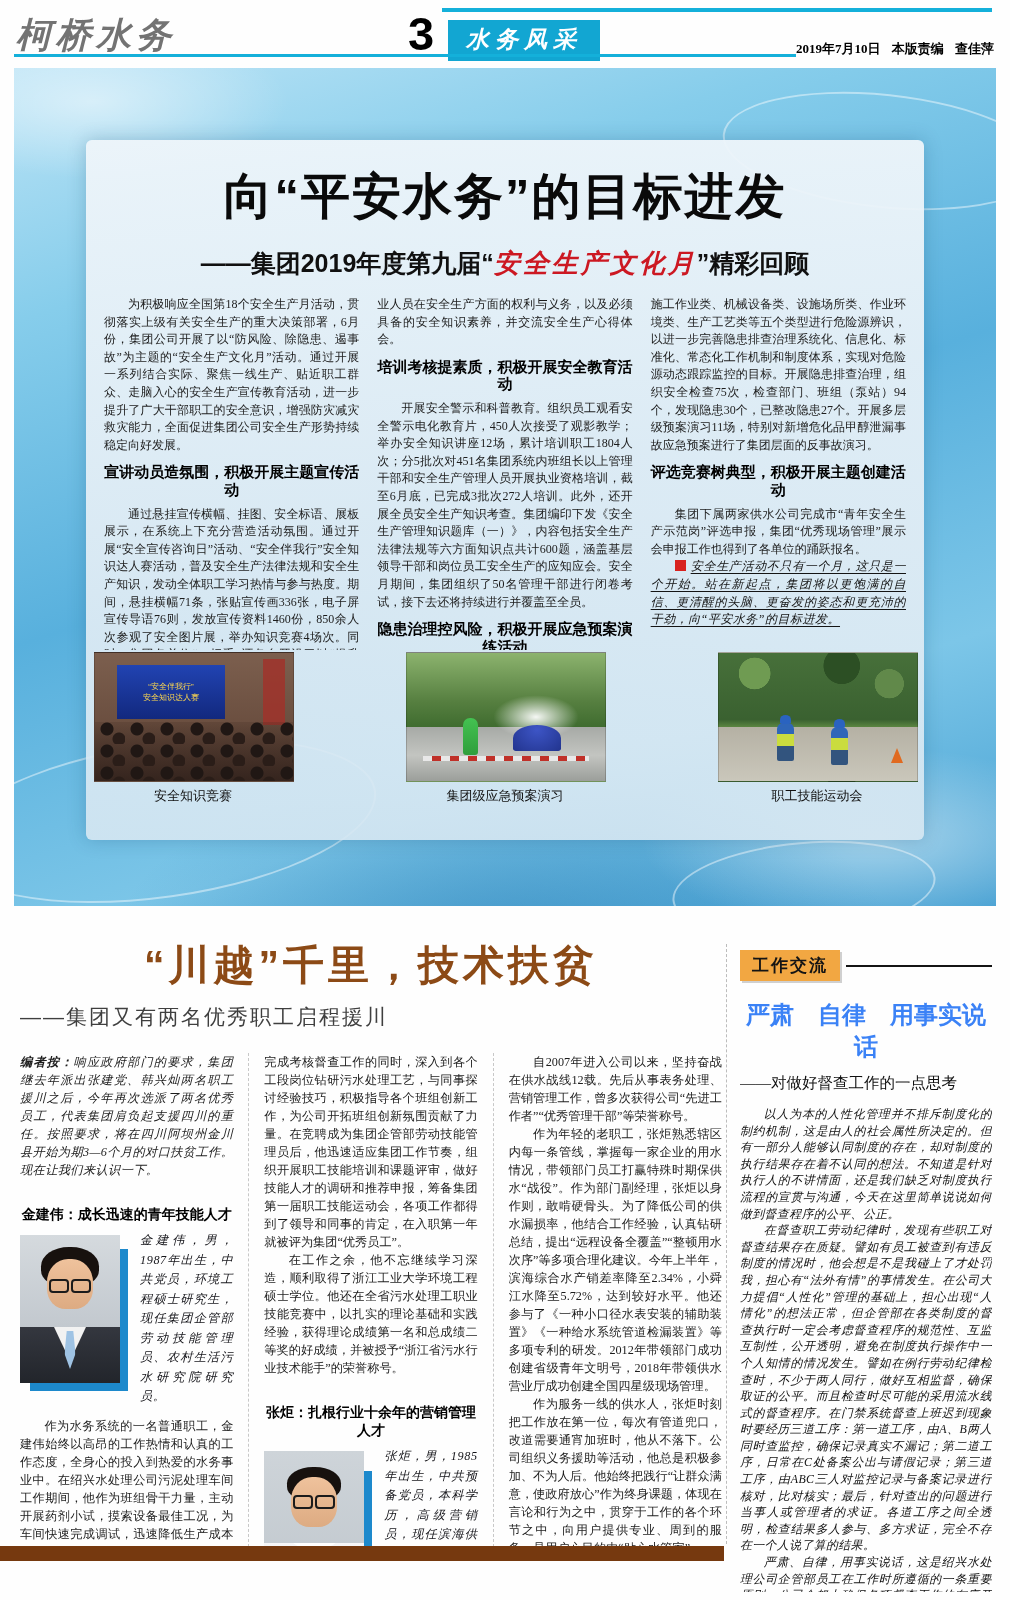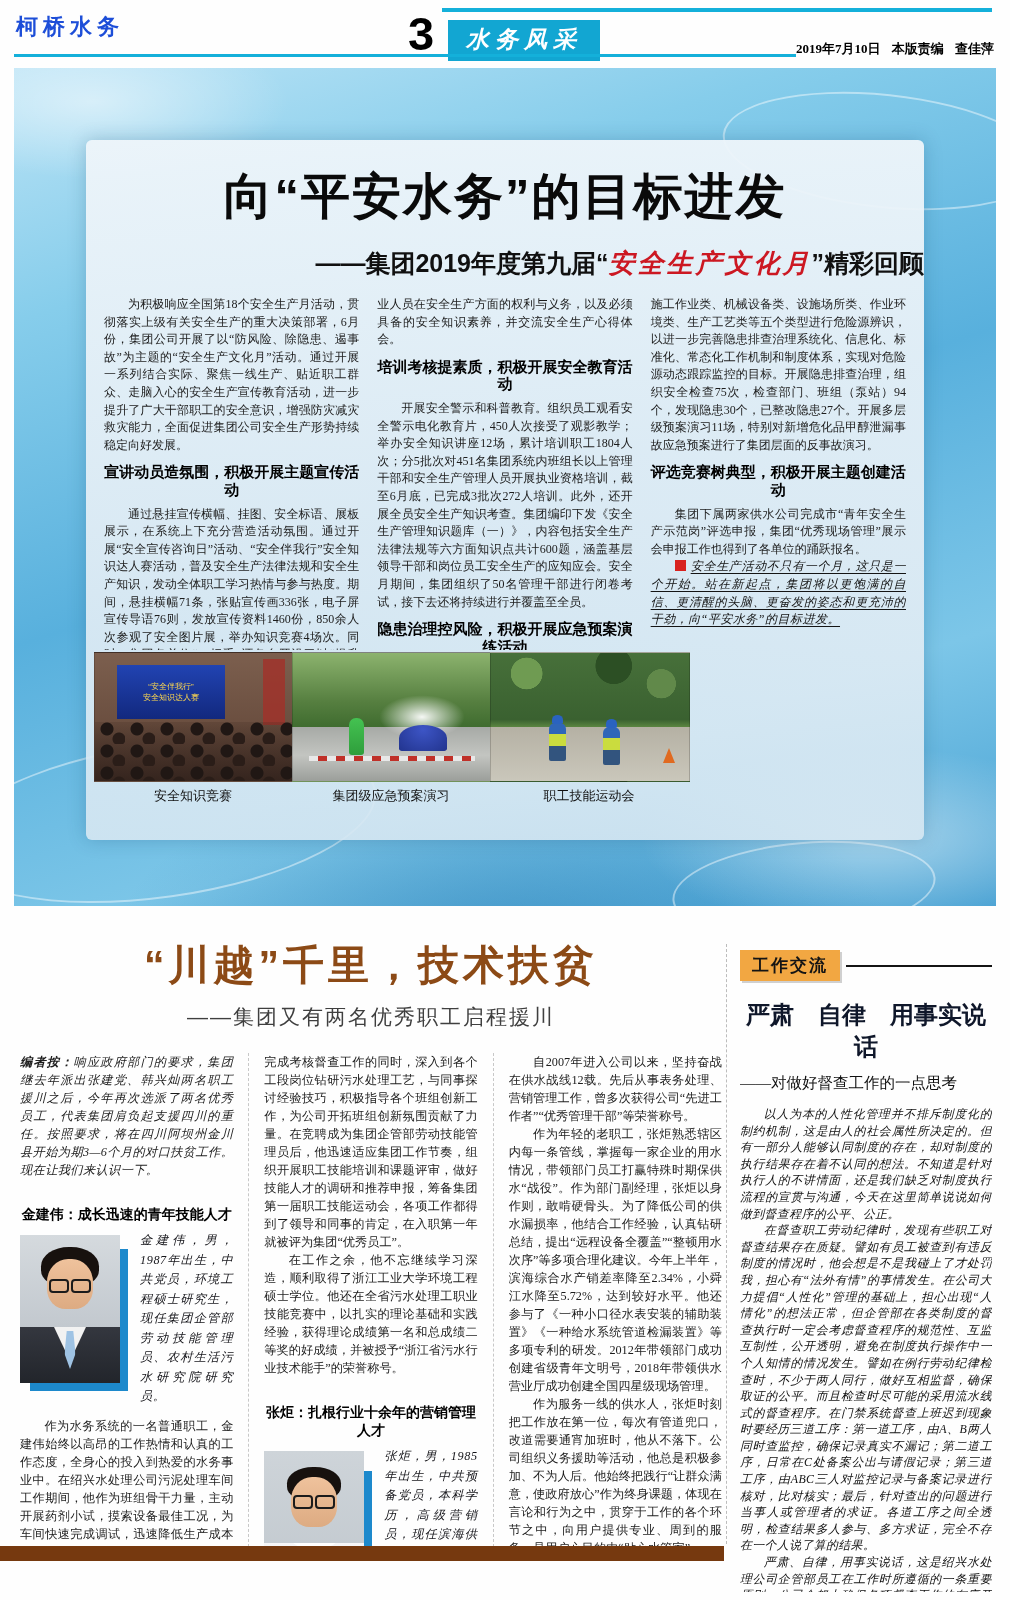--- a/index.html
+++ b/index.html
@@ -1,21 +1,21 @@
 <!DOCTYPE html>
 <html><head>
 <meta charset="utf-8">
 <style>
   html,body{margin:0;padding:0;background:#ffffff;}
   .page{position:relative;width:1010px;height:1600px;background:#fefefe;overflow:hidden;
         font-family:"Liberation Serif","DejaVu Serif",serif;color:#111;}
 
   
   .brand{position:absolute;left:16px;top:12px;font-family:"DejaVu Serif",serif;
-         font-weight:bold;font-size:22px;color:#1d4ed8;letter-spacing:5px;}
+         font-weight:bold;font-style:italic;font-size:35px;color:#737373;letter-spacing:5px;}
   .topline{position:absolute;left:442px;top:8px;width:550px;height:4px;background:#14b0da;}
   .pagenum{position:absolute;left:408px;top:6px;font-family:"Liberation Sans",sans-serif;
            font-weight:900;font-size:47px;color:#000;}
   .section-badge{position:absolute;left:448px;top:20px;background:#12a6d2;color:#fff;
            font-family:"DejaVu Serif",serif;font-weight:bold;font-style:italic;
            font-size:23px;padding:4px 18px 6px;letter-spacing:6px;}
   .dateline{position:absolute;right:16px;top:40px;font-size:13px;font-weight:bold;color:#000;}
   .dateline span{margin-left:8px;}
   .bottomline{position:absolute;left:14px;top:54px;width:782px;height:3px;background:#14b0da;}
 
@@ -29,38 +29,38 @@
   .sw{position:absolute;border:2px solid rgba(255,255,255,.45);border-radius:50%;}
   .sw1{width:430px;height:150px;left:-70px;bottom:8px;transform:rotate(-8deg);}
   .sw2{width:320px;height:110px;right:-50px;top:26px;transform:rotate(6deg);}
   .sw3{width:260px;height:90px;right:60px;bottom:-30px;transform:rotate(-5deg);}
 
   .panel{position:absolute;left:72px;top:72px;width:838px;height:700px;border-radius:6px;
     background:linear-gradient(180deg,rgba(238,245,250,.95) 0%,rgba(226,237,245,.93) 60%,rgba(214,231,242,.9) 100%);
     box-shadow:0 0 18px rgba(20,70,110,.25);}
   .ftitle{margin:24px 10px 0;text-align:center;font-family:"Liberation Sans","DejaVu Sans",sans-serif;
     font-weight:900;font-size:49px;letter-spacing:2px;color:#0a0a0a;}
-  .fsub{margin-top:16px;text-align:right;}
+  .fsub{margin-top:16px;text-align:center;}
   .fsub-b{font-family:"Liberation Sans",sans-serif;font-weight:900;font-size:25px;color:#101010;}
   .fsub-r{font-family:"DejaVu Serif",serif;font-weight:bold;font-style:italic;font-size:26px;color:#cc1822;letter-spacing:3px;}
 
   .fcols{position:absolute;left:18px;top:156px;width:802px;height:354px;display:flex;gap:18px;overflow:hidden;}
   .fcol{flex:1;font-size:12px;line-height:17.6px;text-align:justify;color:#1c1c1c;}
   .fcol p{margin:0;}
   .p{text-indent:2em;}
   .pc{text-indent:0;}
   .fcol h4, .scol h4{margin:9px 0 7px;text-align:center;font-family:"Liberation Sans","DejaVu Sans",sans-serif;
       font-size:15px;font-weight:bold;color:#000;}
   .note{text-indent:2em;font-style:italic;text-decoration:underline;text-underline-offset:3px;color:#141414;letter-spacing:.5px;}
   .sq{display:inline-block;width:11px;height:11px;background:#d8221f;margin-right:5px;vertical-align:-1px;}
   .ed{font-style:italic;letter-spacing:.4px;}
   .ed strong{font-weight:bold;}
 
   
-  .photo-row{position:absolute;left:8px;top:512px;width:822px;display:flex;}
+  .photo-row{position:absolute;left:8px;top:512px;width:822px;display:flex;justify-content:space-between;}
   .ph{margin:0;width:198px;}
   .pimg{position:relative;width:198px;height:128px;overflow:hidden;border:1px solid rgba(0,0,0,.18);}
   .pcap{margin-top:5px;text-align:center;font-size:13px;color:#111;}
 
   .p1{background:linear-gradient(180deg,#7c5f4e 0%,#6b4f40 55%,#503a30 100%);}
   .p1::before{content:"";position:absolute;right:8px;top:6px;width:22px;height:66px;background:#a23129;opacity:.8;}
   .p1::after{content:"";position:absolute;left:4px;top:6px;width:14px;height:66px;background:#9a niet;}
   .screen{position:absolute;left:22px;top:12px;width:108px;height:54px;
      background:linear-gradient(#2143b2,#12287e);display:flex;flex-direction:column;
      align-items:center;justify-content:center;color:#ffd94e;
@@ -104,21 +104,21 @@
   .w2{left:112px;bottom:16px;}
   .w1::before,.w2::before{content:"";position:absolute;left:3px;top:-8px;width:11px;height:9px;
      border-radius:50% 50% 20% 20%;background:#2a63c0;}
   .cone{position:absolute;right:14px;bottom:18px;width:0;height:0;
      border-left:6px solid transparent;border-right:6px solid transparent;border-bottom:15px solid #e06a20;}
 
   
   .story{position:absolute;left:20px;top:938px;width:702px;}
   .stitle{margin:0;text-align:center;font-family:"Liberation Sans","DejaVu Sans",sans-serif;
      font-weight:900;font-size:41px;color:#8c4a16;letter-spacing:4px;}
-  .sdeck{margin-top:10px;text-align:center;font-family:"Liberation Sans",sans-serif;
+  .sdeck{margin-top:10px;text-align:left;font-family:"Liberation Sans",sans-serif;
      font-size:21px;color:#3f3f3f;letter-spacing:2px;}
   .scols{margin-top:22px;display:flex;height:494px;overflow:hidden;}
   .scol{flex:1;font-size:12.2px;line-height:18px;text-align:justify;color:#1c1c1c;}
   .scol+.scol{border-left:1px dashed #c8c8c8;padding-left:15px;margin-left:15px;}
   .scol p{margin:0;}
   .scol h4{font-size:14px;margin:26px 0 8px;}
 
   .bio{display:flex;gap:12px;margin:6px 0 10px;}
   .portrait-wrap{position:relative;width:100px;height:148px;flex:none;margin:4px 8px 10px 0;}
   .portrait{position:relative;width:100%;height:100%;overflow:hidden;}
@@ -150,21 +150,21 @@
   .bio-text{flex:1;font-style:italic;font-size:12.2px;line-height:19.5px;color:#15151a;letter-spacing:.6px;text-align:justify;}
 
   
   .vrule{position:absolute;left:726px;top:944px;height:600px;border-left:1px dashed #bcbcbc;}
   .exchange{position:absolute;left:740px;top:950px;width:252px;height:642px;overflow:hidden;}
   .xbadge-row{display:flex;align-items:center;}
   .xbadge{background:#f2a742;color:#141414;font-family:"Liberation Sans",sans-serif;font-weight:bold;
      font-size:17px;padding:4px 12px;letter-spacing:2px;box-shadow:2px 2px 0 rgba(0,0,0,.18);}
   .xrule{flex:1;height:2px;background:#141414;margin-left:6px;}
   .xtitle{margin:18px 0 0;text-align:center;font-family:"Liberation Sans","DejaVu Sans",sans-serif;
-     font-weight:900;font-size:24px;color:#0f172a;}
+     font-weight:900;font-size:24px;color:#3b82f6;}
   .xdeck{margin-top:10px;text-align:left;font-size:15.5px;color:#101010;}
   .xbody{margin-top:12px;font-size:11.9px;line-height:16.6px;text-align:justify;}
   .xbody p{margin:0;text-indent:2em;}
 
   .brownbar{position:absolute;left:0;top:1546px;width:724px;height:15px;background:#76390f;}
 </style>
 </head>
 <body>
 
 <div class="page">

